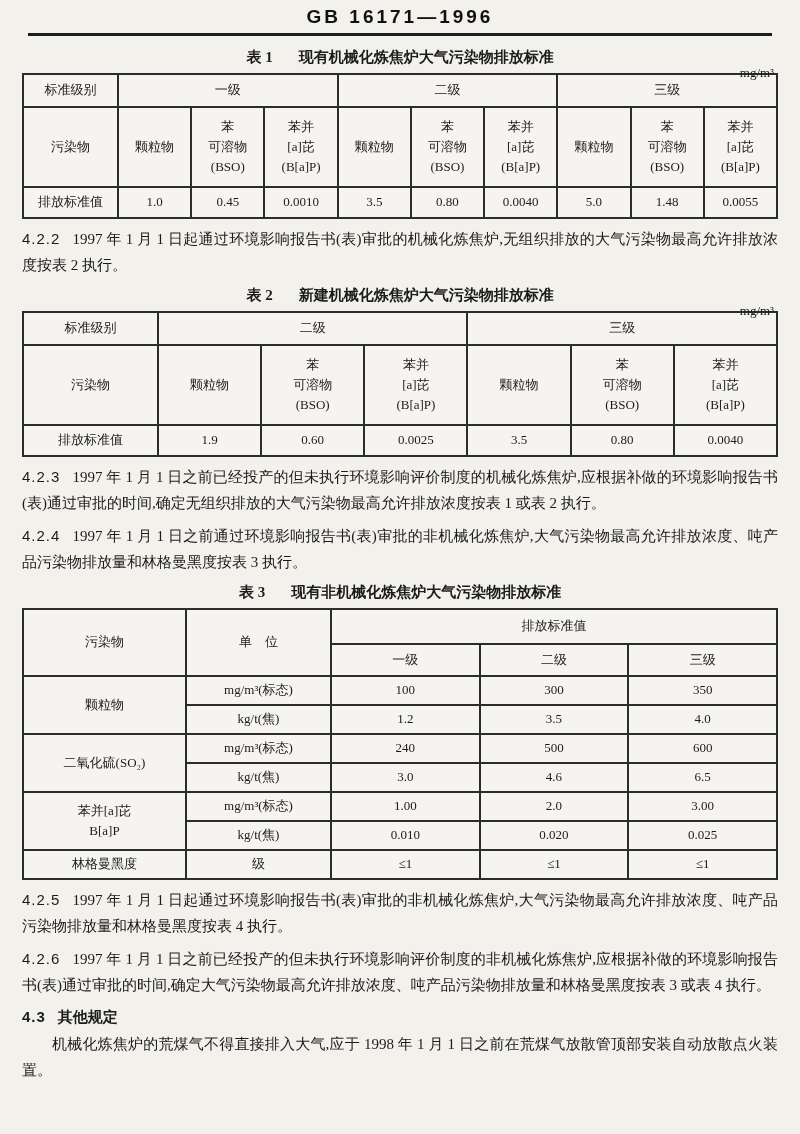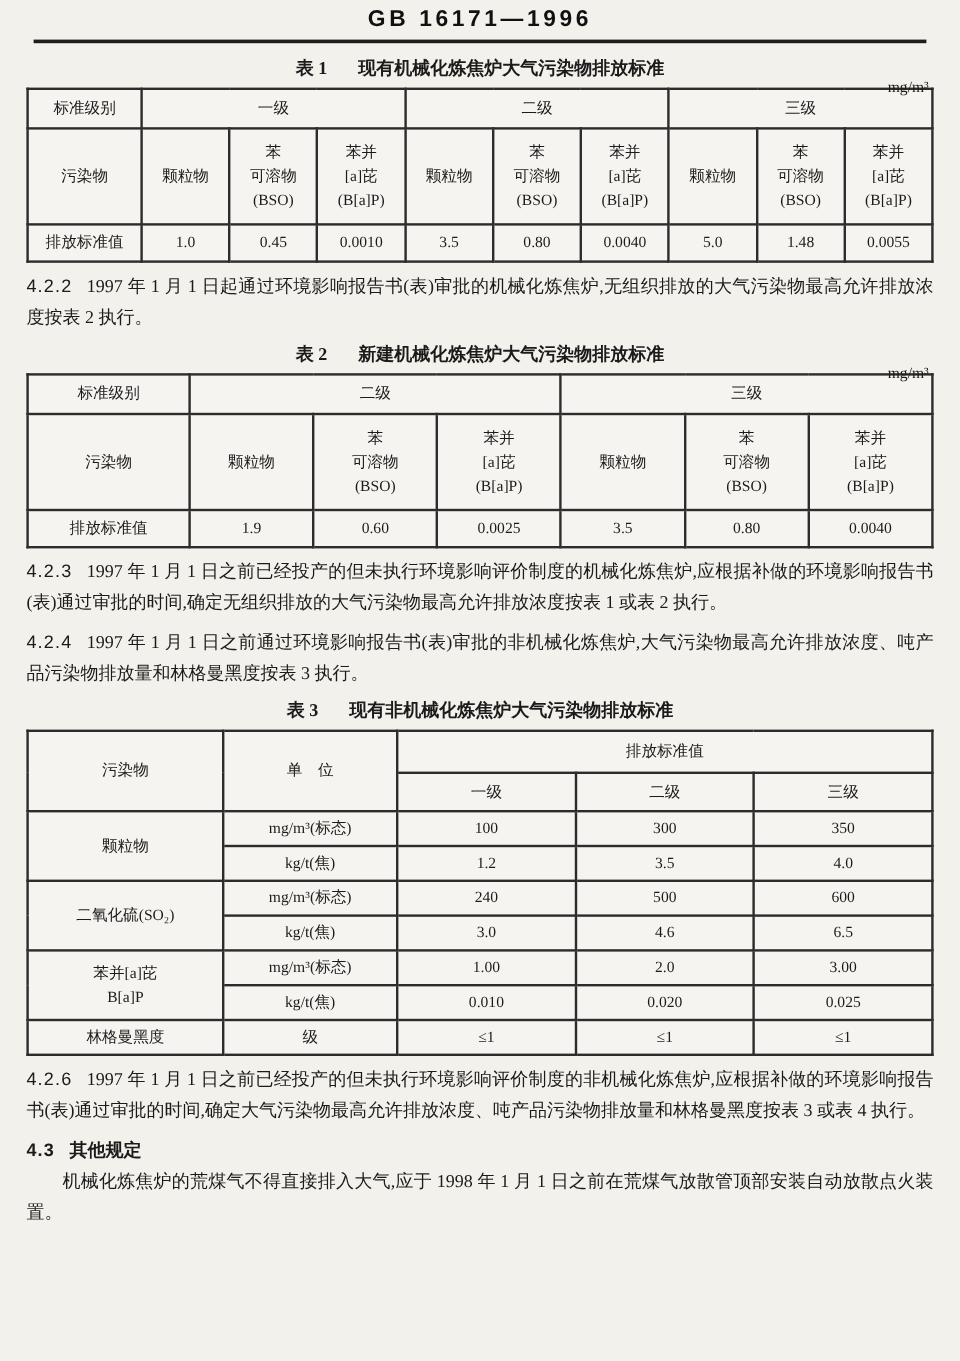--- a/index.html
+++ b/index.html
@@ -306,18 +306,19 @@
     <tr class="t3-row">
       <td>林格曼黑度</td>
       <td>级</td>
       <td>≤1</td>
       <td>≤1</td>
       <td>≤1</td>
     </tr>
   </tbody>
     </table>
 
+  <p class="para"><span class="num">4.2.5</span><span>1997 年 1 月 1 日起通过环境影响报告书(表)审批的非机械化炼焦炉,大气污染物最高允许排放浓度、吨产品污染物排放量和林格曼黑度按表 4 执行。</span></p>
   <p class="para"><span class="num">4.2.6</span><span>1997 年 1 月 1 日之前已经投产的但未执行环境影响评价制度的非机械化炼焦炉,应根据补做的环境影响报告书(表)通过审批的时间,确定大气污染物最高允许排放浓度、吨产品污染物排放量和林格曼黑度按表 3 或表 4 执行。</span></p>
 
   <div class="sub-heading"><span class="num">4.3</span><span>其他规定</span></div>
   <p class="para indent"><span>机械化炼焦炉的荒煤气不得直接排入大气,应于 1998 年 1 月 1 日之前在荒煤气放散管顶部安装自动放散点火装置。</span></p>
 
 </div>
 
 </body></html>

